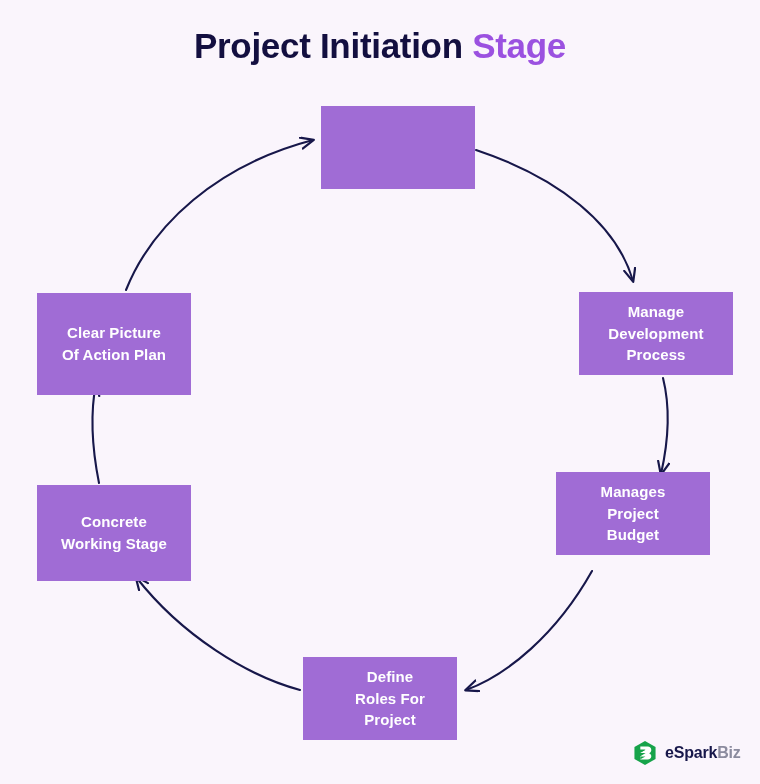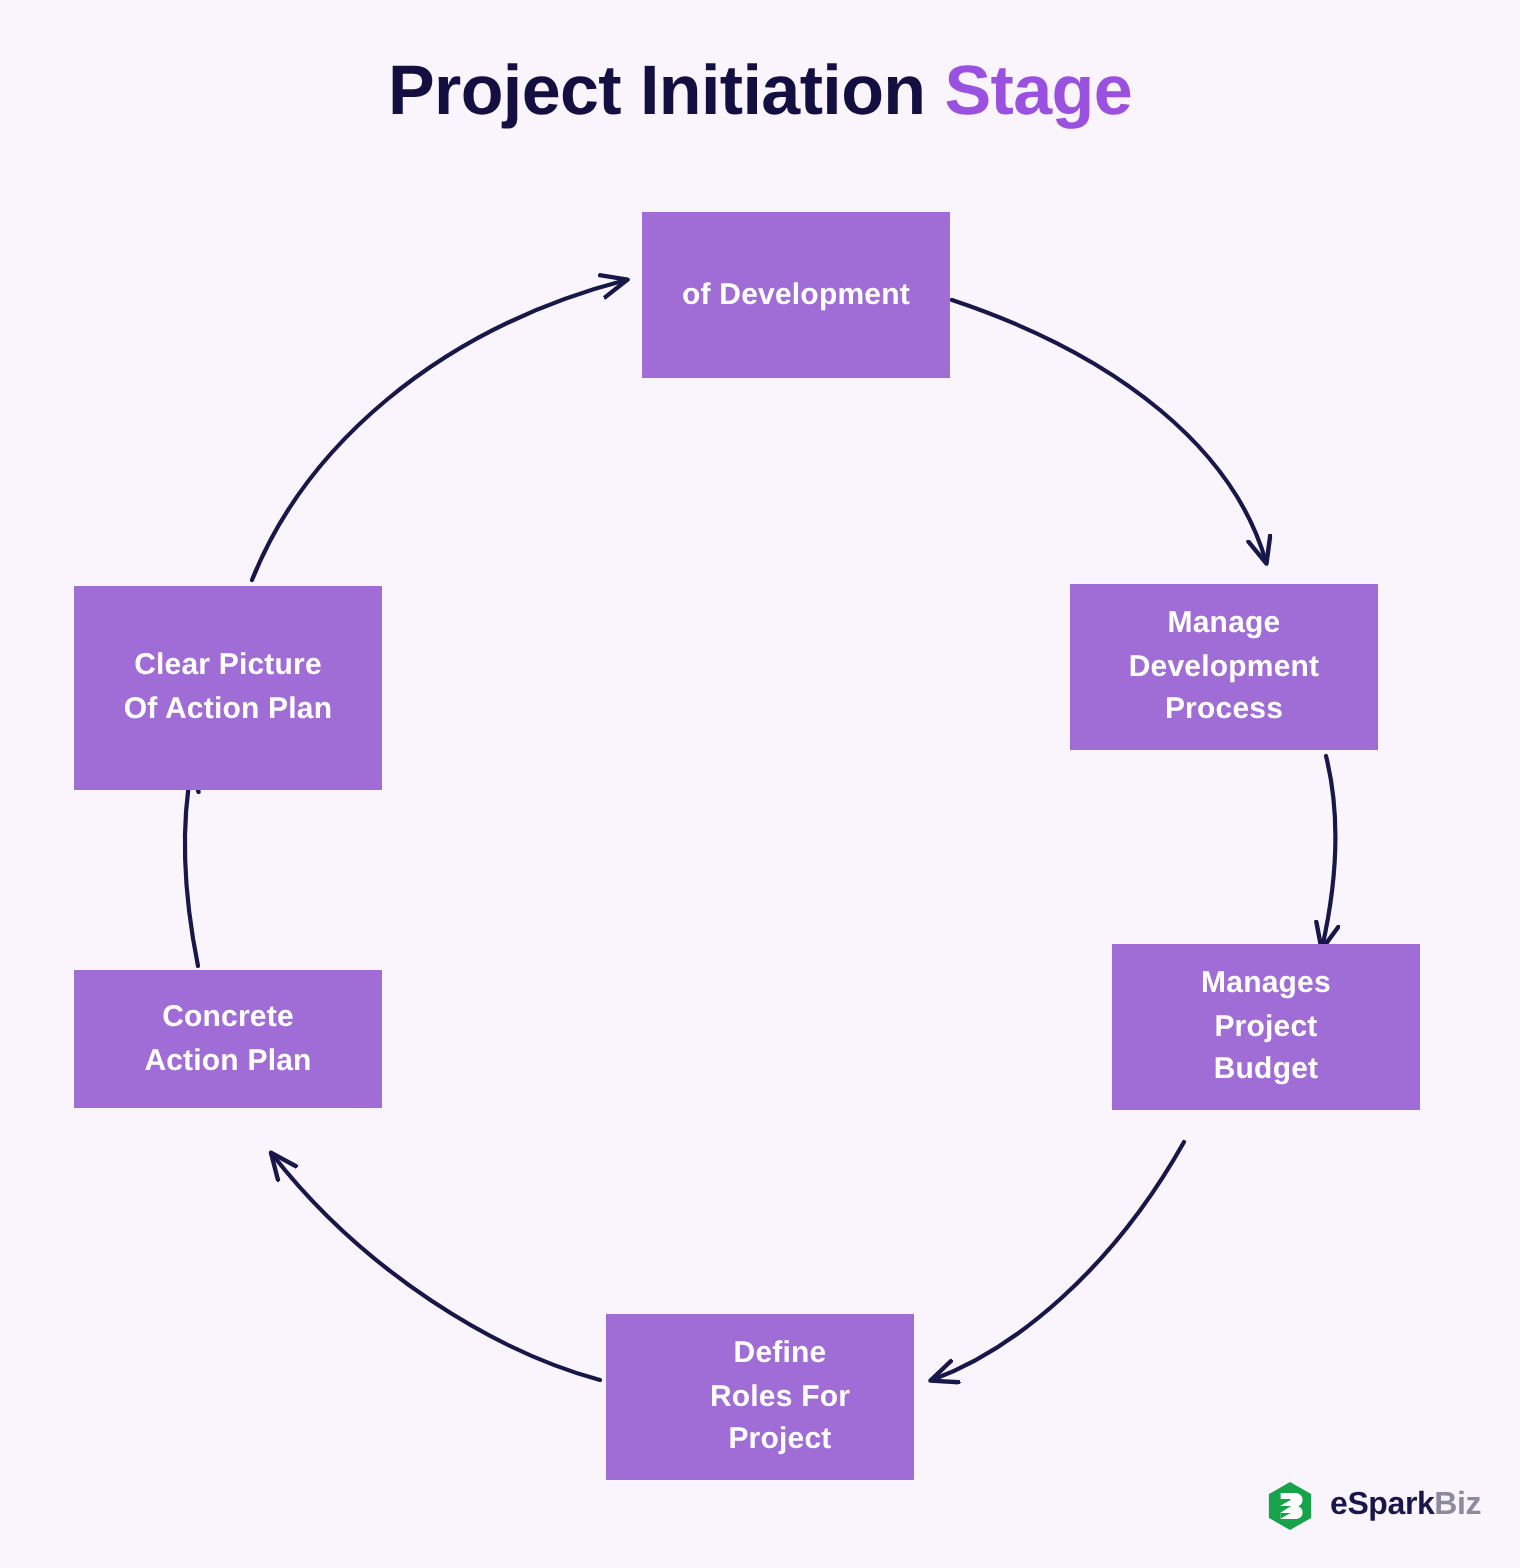--- a/index.html
+++ b/index.html
@@ -63,24 +63,24 @@
     line-height: 1.45;
     letter-spacing: 0.1px;
     box-sizing: border-box;
     padding: 4px 8px;
   }
   .node .node-line {
     display: block;
   }
 
   #node-improve-cost        { left: 321px; top: 106px; width: 154px; height: 83px; }
-  #node-manage-development  { left: 535px; top: 292px; width: 154px; height: 83px; }
+  #node-manage-development  { left: 579px; top: 292px; width: 154px; height: 83px; }
   #node-manages-budget      { left: 556px; top: 472px; width: 154px; height: 83px; }
   #node-define-roles        { left: 303px; top: 657px; width: 154px; height: 83px; padding-left: 28px; }
-  #node-concrete-plan       { left: 37px;  top: 485px; width: 154px; height: 69px; }
+  #node-concrete-plan       { left: 37px;  top: 485px; width: 154px; height: 96px; }
   #node-clear-picture       { left: 37px;  top: 293px; width: 154px; height: 102px; }
 
   
   .logo {
     position: absolute;
     left: 632px;
     top: 740px;
     display: flex;
     align-items: center;
     gap: 7px;
@@ -126,21 +126,20 @@
 
     <path d="M 300,690 C 248,676 182,636 136,577" fill="none" stroke="#17174a" stroke-width="2.1" stroke-linecap="round" marker-end="url(#ah)"></path>
 
     <path d="M 99,483 C 92,448 90,414 96,383" fill="none" stroke="#17174a" stroke-width="2.1" stroke-linecap="round" marker-end="url(#ah)"></path>
 
     <path d="M 126,290 C 152,225 217,165 313,140" fill="none" stroke="#17174a" stroke-width="2.1" stroke-linecap="round" marker-end="url(#ah)"></path>
   </svg>
 
   <div class="node" id="node-improve-cost">
     <div>
-      <span class="node-line">of Development</span>
     </div>
   </div>
 
   <div class="node" id="node-manage-development">
     <div>
       <span class="node-line">Manage</span>
       <span class="node-line">Development</span>
       <span class="node-line">Process</span>
     </div>
   </div>
@@ -157,21 +156,21 @@
     <div>
       <span class="node-line">Define</span>
       <span class="node-line">Roles For</span>
       <span class="node-line">Project</span>
     </div>
   </div>
 
   <div class="node" id="node-concrete-plan">
     <div>
       <span class="node-line">Concrete</span>
-      <span class="node-line">Action Plan</span>
+      <span class="node-line">Working Stage</span>
     </div>
   </div>
 
   <div class="node" id="node-clear-picture">
     <div>
       <span class="node-line">Clear Picture</span>
       <span class="node-line">Of Action Plan</span>
     </div>
   </div>
 

